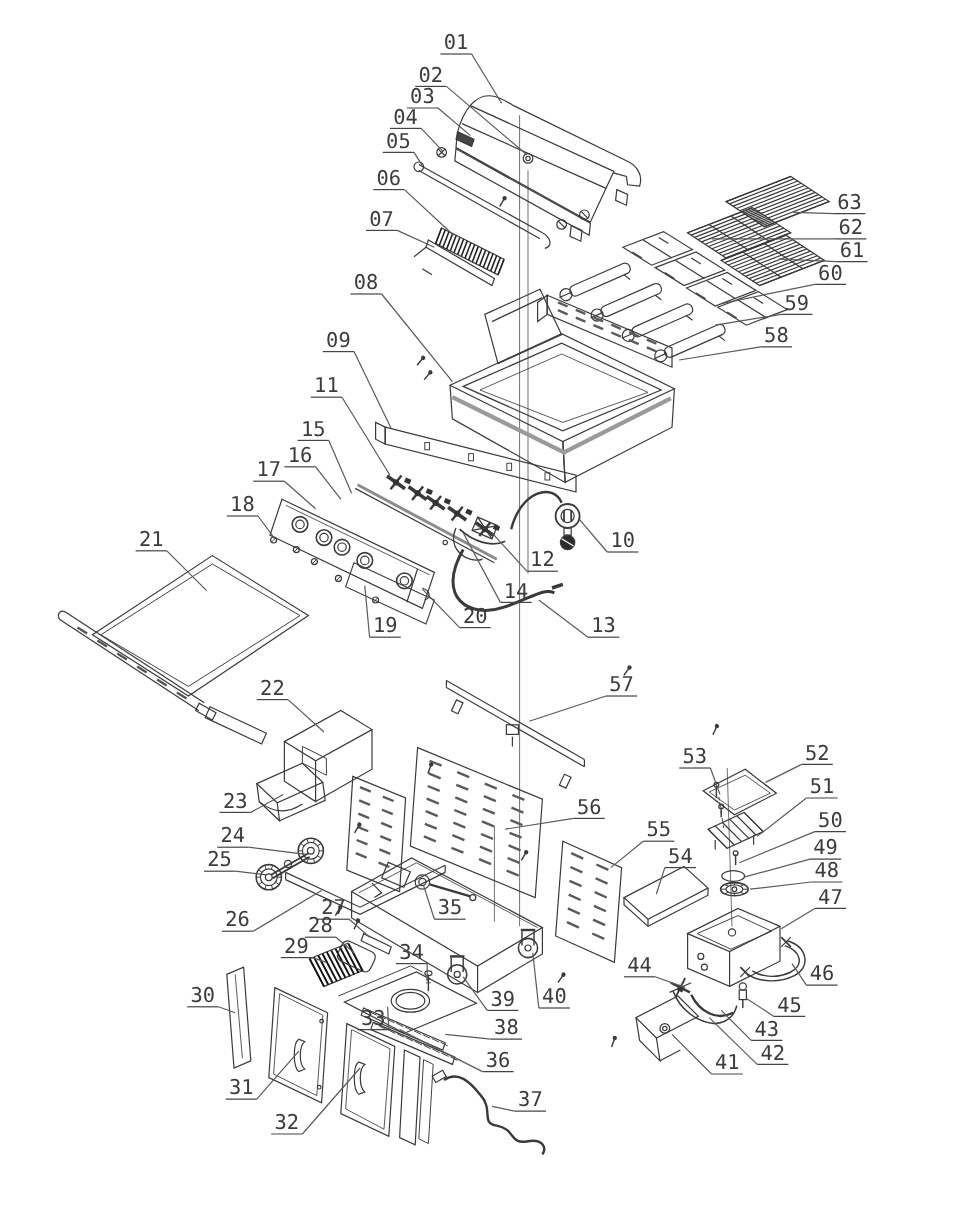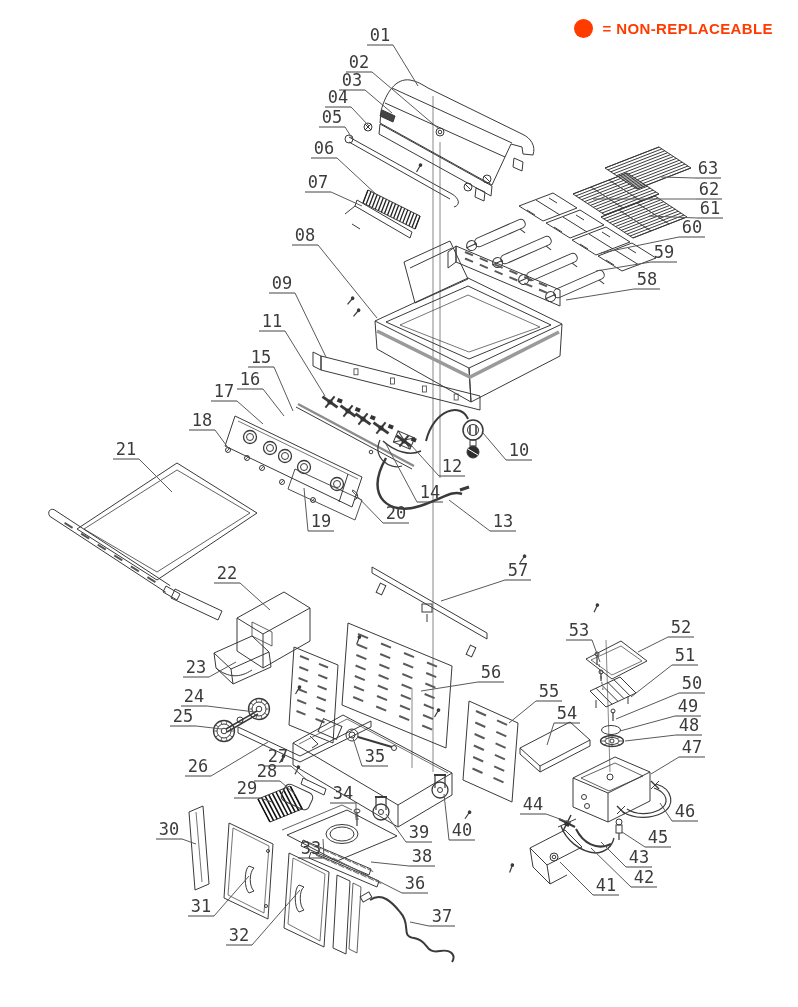--- a/index.html
+++ b/index.html
@@ -997,17 +997,13 @@
           <line x1="696" y1="199" x2="722" y2="199" stroke="#444" stroke-width="1"></line>
           <text x="709" y="195" text-anchor="middle" class="callout-num">62</text>
         </g>
         <g>
           <line x1="695" y1="178" x2="661" y2="177" stroke="#5a5a5a" stroke-width="1"></line>
           <line x1="695" y1="178" x2="721" y2="178" stroke="#444" stroke-width="1"></line>
           <text x="708" y="174" text-anchor="middle" class="callout-num">63</text>
         </g>
       </g>
     </svg>
-  <div class="legend">
-    <span class="dot" style="background: rgb(255, 59, 0);"></span>
-    <span class="legend-text" style="color: rgb(255, 59, 0);">= NON-REPLACEABLE</span>
-  </div>
 </div>
 
 </body></html>

